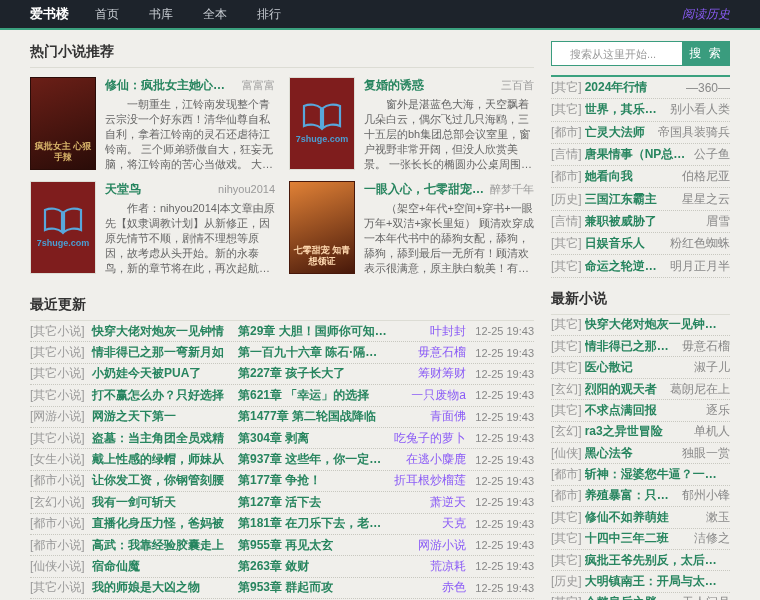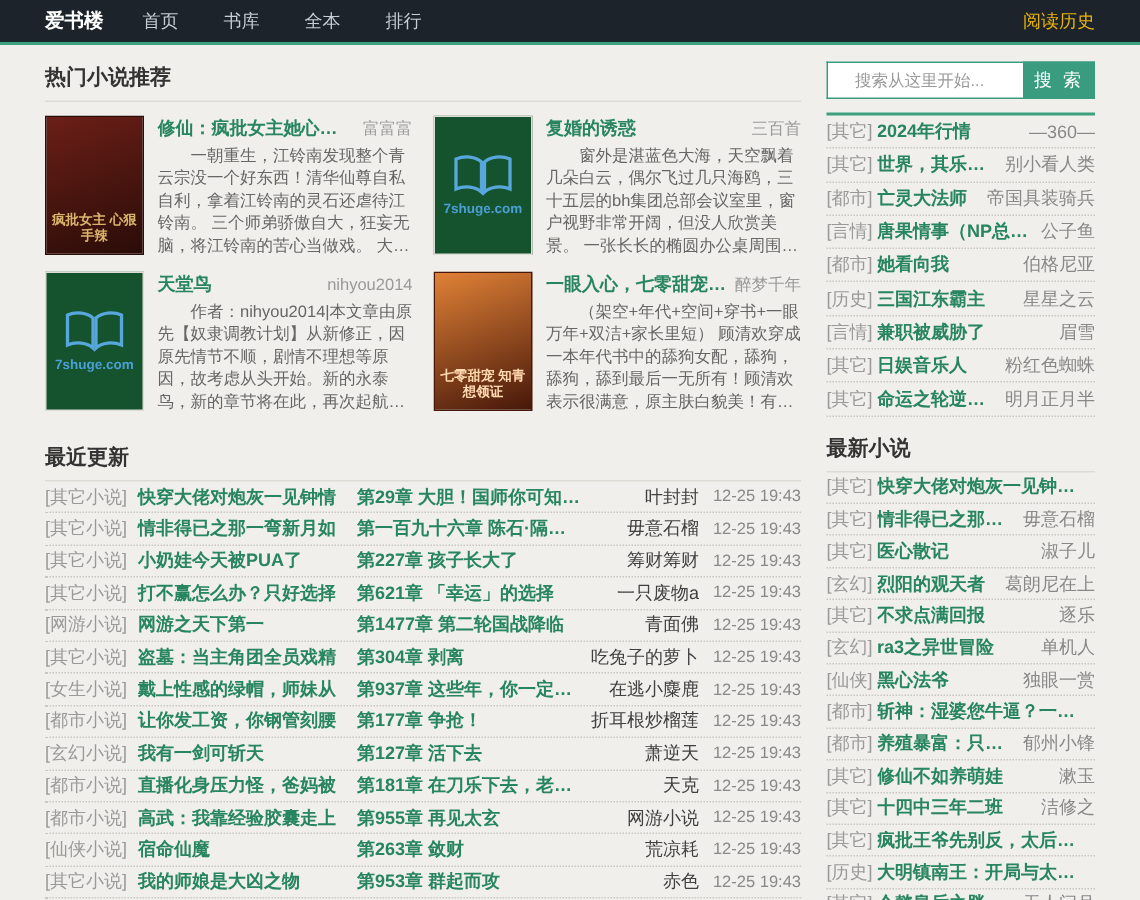--- a/index.html
+++ b/index.html
@@ -13,41 +13,41 @@
 
   
   .navbar {
     height: 30px; background: #1d232b;
     border-bottom: 2px solid #3ba17f;
     display: flex; align-items: center;
     padding: 0 30px; font-size: 12px;
   }
   .brand { color: #ffffff; font-weight: bold; font-size: 13px; margin-right: 26px; }
   .nav-item { color: #c9ced4; margin-right: 30px; }
-  .nav-right { margin-left: auto; color: #eab308; }
+  .nav-right { margin-left: auto; color: #8b5cf6; font-style: italic; }
 
   
   .content { display: flex; padding: 4px 30px 0; gap: 17px; }
   .left-col { width: 504px; flex: none; }
   .right-col { width: 179px; flex: none; }
 
   .section-head {
     font-size: 14px; font-weight: bold; color: #333;
     padding: 9px 0 6px; border-bottom: 1px solid #dcdcd4;
   }
 
   
   .featured {
     display: grid; grid-template-columns: 1fr 1fr;
     column-gap: 14px; padding: 9px 0 2px;
   }
   .card { display: flex; gap: 9px; height: 95px; margin-bottom: 9px; overflow: hidden; }
   .cover {
     width: 66px; height: 93px; flex: none;
-    border: 1px solid #ddddd5; background: #14532d;
+    border: 1px solid #ddddd5; background: #7f1d1d;
     display: flex; flex-direction: column; align-items: center; justify-content: center;
     position: relative; overflow: hidden;
   }
   .cover .site-name { color: #4a9fd4; font-size: 9px; font-weight: bold; margin-top: 3px; }
   .cover .art-label {
     position: absolute; bottom: 6px; left: 2px; right: 2px;
     font-size: 9px; font-weight: bold; text-align: center; line-height: 11px;
   }
   .card-info { flex: 1; min-width: 0; }
   .card-head { display: flex; justify-content: space-between; align-items: baseline; }
@@ -64,21 +64,21 @@
 
   
   .u-row {
     display: flex; align-items: center; height: 21.4px;
     border-bottom: 1px dotted #c8c8c0;
     font-size: 12px; white-space: nowrap; overflow: hidden;
   }
   .u-cat { color: #999; width: 62px; flex: none; }
   .u-title { color: #27855f; font-weight: bold; min-width: 146px; display: inline-block; }
   .u-chap { color: #27855f; font-weight: bold; flex: 1; overflow: hidden; text-overflow: ellipsis; }
-  .u-author { color: #404040; width: 78px; flex: none; text-align: right; overflow: hidden; }
+  .u-author { color: #8b5cf6; width: 78px; flex: none; text-align: right; overflow: hidden; }
   .u-time { color: #888; width: 64px; flex: none; text-align: right; font-size: 11px; margin-left: 4px; }
 
   
   .search-row { display: flex; height: 25px; margin: 7px 0 9px; }
   .search-input {
     flex: 1; min-width: 0; border: 1px solid #3a9c7e; border-right: none;
     padding: 0 18px; font-size: 11px; color: #555; outline: none;
     font-family: inherit; background: #fff;
   }
   .search-input::placeholder { color: #999; }

